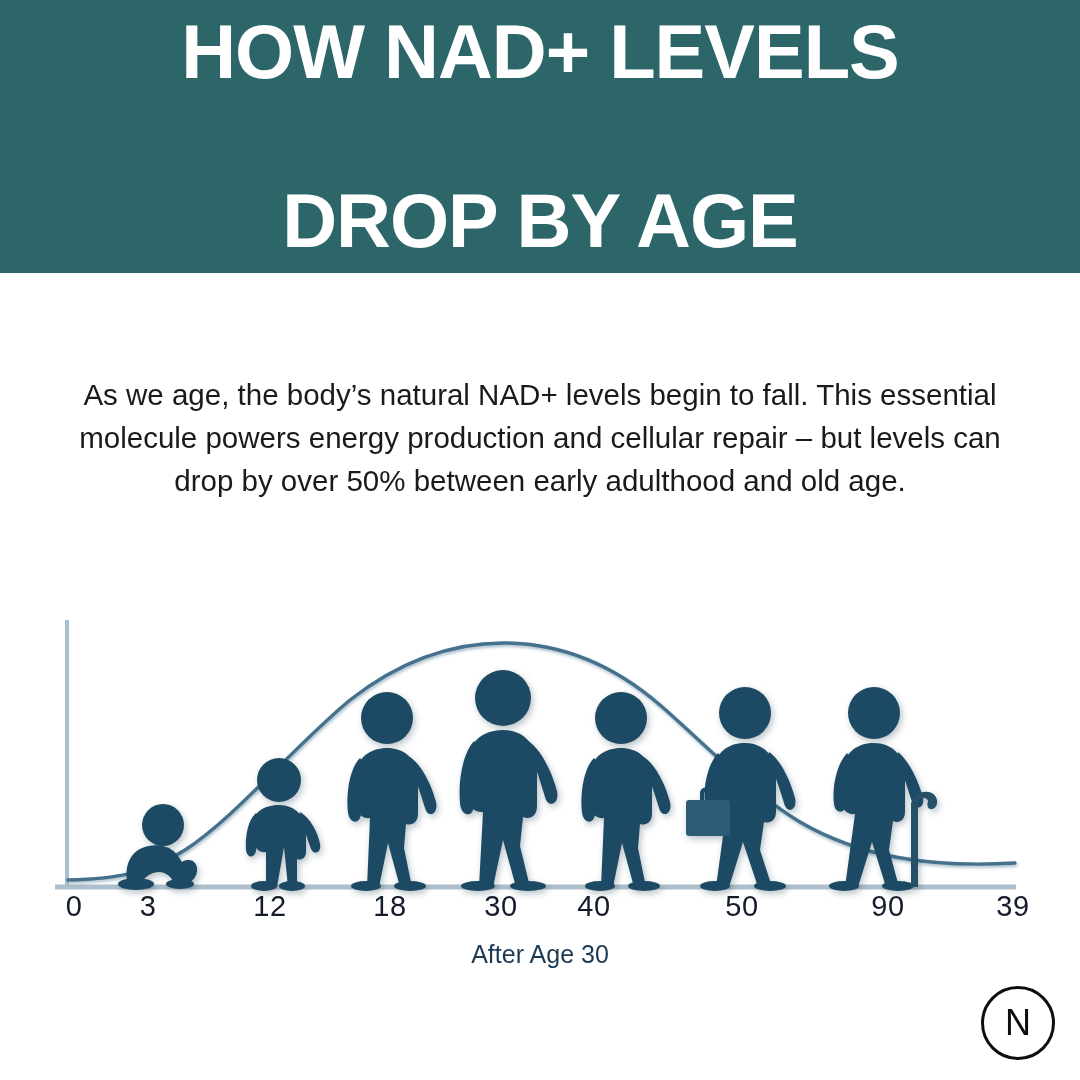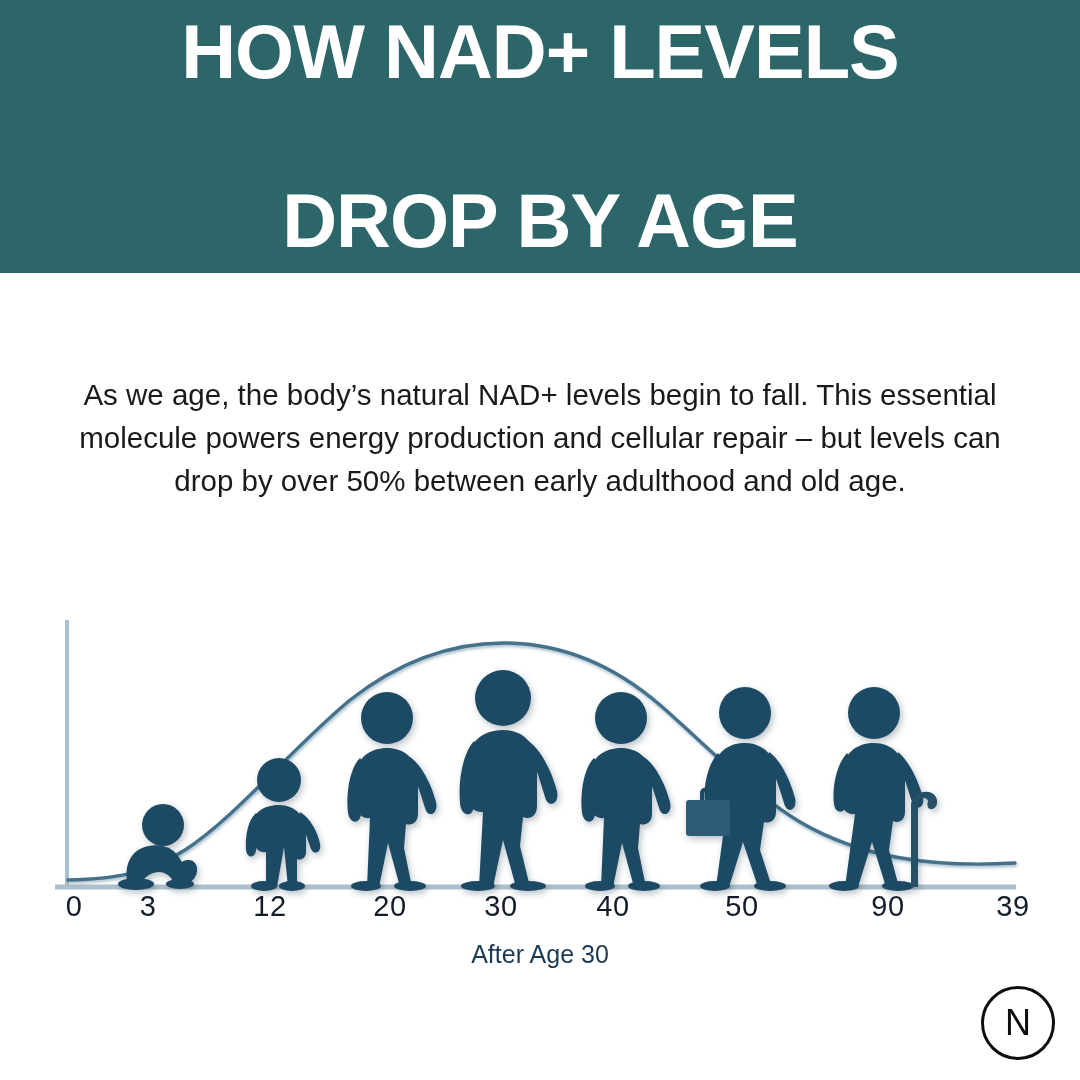--- a/index.html
+++ b/index.html
@@ -314,23 +314,23 @@
                L 911 287
                L 911 203 Z" fill="#274f68"></path>
     </g>
   </svg>
 </div>
 
 <div class="tick-labels">
   <span class="tick" style="left:74px">0</span>
   <span class="tick" style="left:148px">3</span>
   <span class="tick" style="left:270px">12</span>
-  <span class="tick" style="left:390px">20</span>
+  <span class="tick" style="left:390px">18</span>
   <span class="tick" style="left:501px">30</span>
-  <span class="tick" style="left:613px">40</span>
+  <span class="tick" style="left:594px">40</span>
   <span class="tick" style="left:742px">50</span>
   <span class="tick" style="left:888px">90</span>
   <span class="tick" style="left:1013px">39</span>
 </div>
 
 <div class="caption">
   <span class="c-line">After Age 30</span>
 </div>
 
 <div class="logo">

